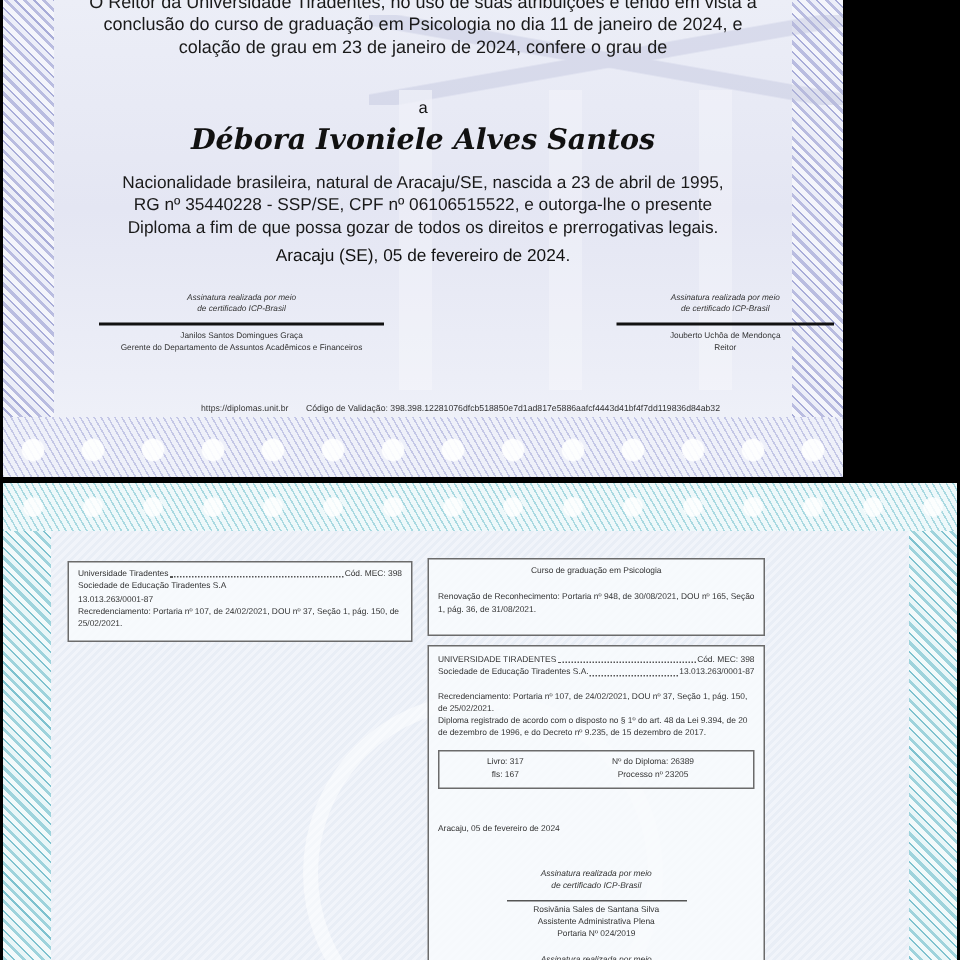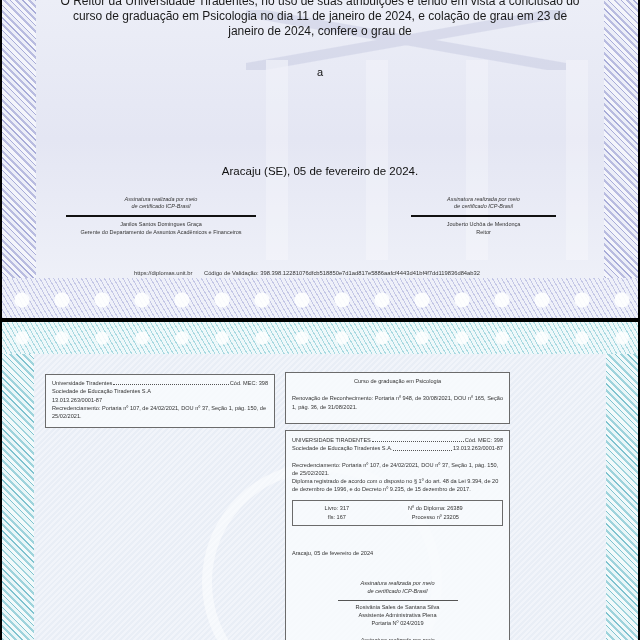--- a/index.html
+++ b/index.html
@@ -1,21 +1,21 @@
 <!DOCTYPE html>
 <html><head>
   <meta charset="utf-8">
   <style>
     * { box-sizing: border-box; margin: 0; padding: 0; }
     html, body { width: 640px; height: 640px; background: #000; overflow: hidden; }
     body { position: relative; font-family: "Liberation Sans", sans-serif; color: #111; }
 
     
     .page-front {
-      position: absolute; left: 2px; top: 0; width: 636px; height: 318px;
+      position: absolute; left: 2px; top: 0; width: 560px; height: 318px;
       background: #fbfbfd;
       overflow: hidden;
     }
     .border-front {
       position: absolute; inset: 0;
       border: 34px solid transparent;
       border-image: repeating-linear-gradient(45deg, #b9bce0 0 2px, #eceef8 2px 5px, #a8acd8 5px 6px, #f4f5fb 6px 9px) 34;
     }
     .border-front-bottom {
       position: absolute; left: 0; right: 0; bottom: 0; height: 40px;
@@ -145,20 +145,22 @@
       <div class="col" style="left:250px"></div>
       <div class="col" style="left:350px"></div>
       <div class="col" style="left:450px"></div>
     </div>
   </div>
   <div class="border-front-bottom"></div>
 
   <div class="front-content">
     <p class="intro">O Reitor da Universidade Tiradentes, no uso de suas atribuições e tendo em vista a conclusão do curso de graduação em Psicologia no dia 11 de janeiro de 2024, e colação de grau em 23 de janeiro de 2024, confere o grau de</p>
     <div class="connector">a</div>
+    <div class="graduate-name">Débora Ivoniele Alves Santos</div>
+    <p class="bio">Nacionalidade brasileira, natural de Aracaju/SE, nascida a 23 de abril de 1995, RG nº 35440228 - SSP/SE, CPF nº 06106515522, e outorga-lhe o presente Diploma a fim de que possa gozar de todos os direitos e prerrogativas legais.</p>
     <div class="place-date">Aracaju (SE), 05 de fevereiro de 2024.</div>
 
     <div class="sig-block sig-left">
       <div class="note">Assinatura realizada por meio</div>
       <div class="note">de certificado ICP-Brasil</div>
       <div class="line"></div>
       <div class="name">Janilos Santos Domingues Graça</div>
       <div class="name">Gerente do Departamento de Assuntos Acadêmicos e Financeiros</div>
     </div>
 

